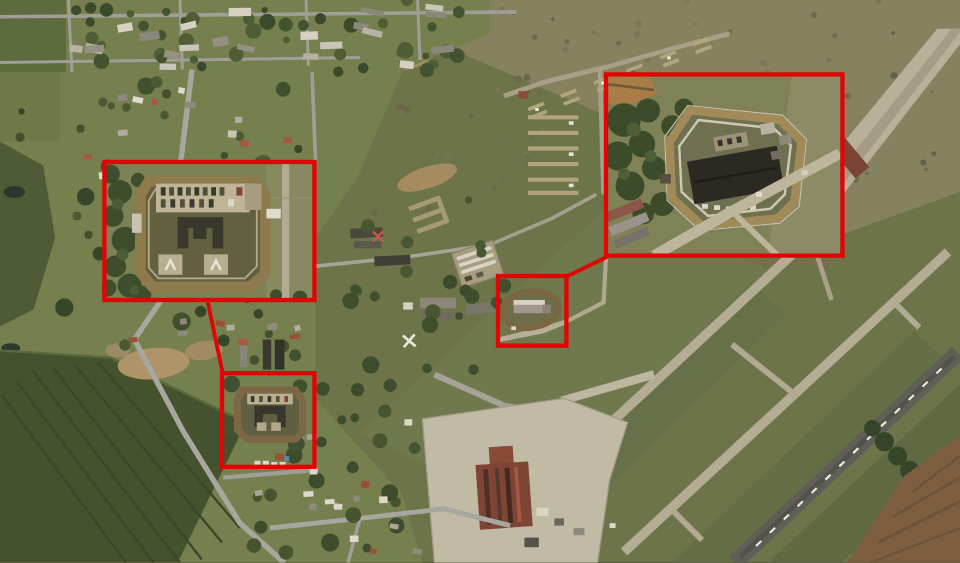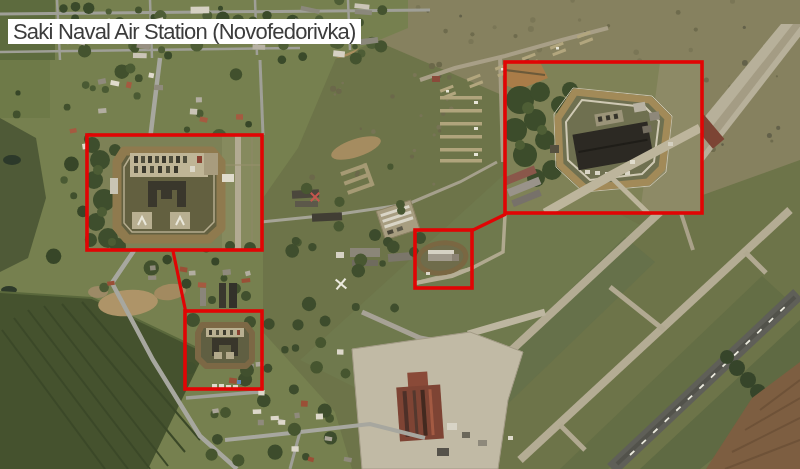--- a/index.html
+++ b/index.html
@@ -695,14 +695,13 @@
   <g id="annotation-overlay">
         <line x1="173" y1="251" x2="186" y2="313" stroke="#e10404" stroke-width="3.2"></line>
         <line x1="471" y1="231" x2="506" y2="214" stroke="#e10404" stroke-width="3.2"></line>
         <rect x="87" y="135" width="175" height="115" fill="none" stroke="#e10404" stroke-width="3.6"></rect>
         <rect x="185" y="311" width="77" height="78" fill="none" stroke="#e10404" stroke-width="3.6"></rect>
         <rect x="415" y="230" width="57" height="58" fill="none" stroke="#e10404" stroke-width="3.6"></rect>
         <rect x="505" y="62" width="197" height="151" fill="none" stroke="#e10404" stroke-width="3.6"></rect>
       </g>
 </svg>
 
-<div class="map-title">Saki Naval Air Station (Novofedorivka)</div>
 </div>
 
 </body></html>

